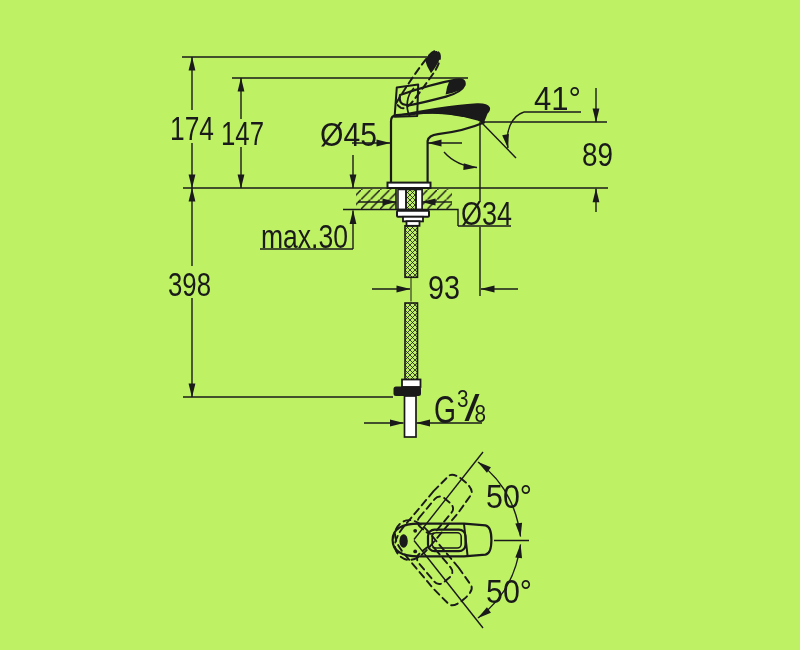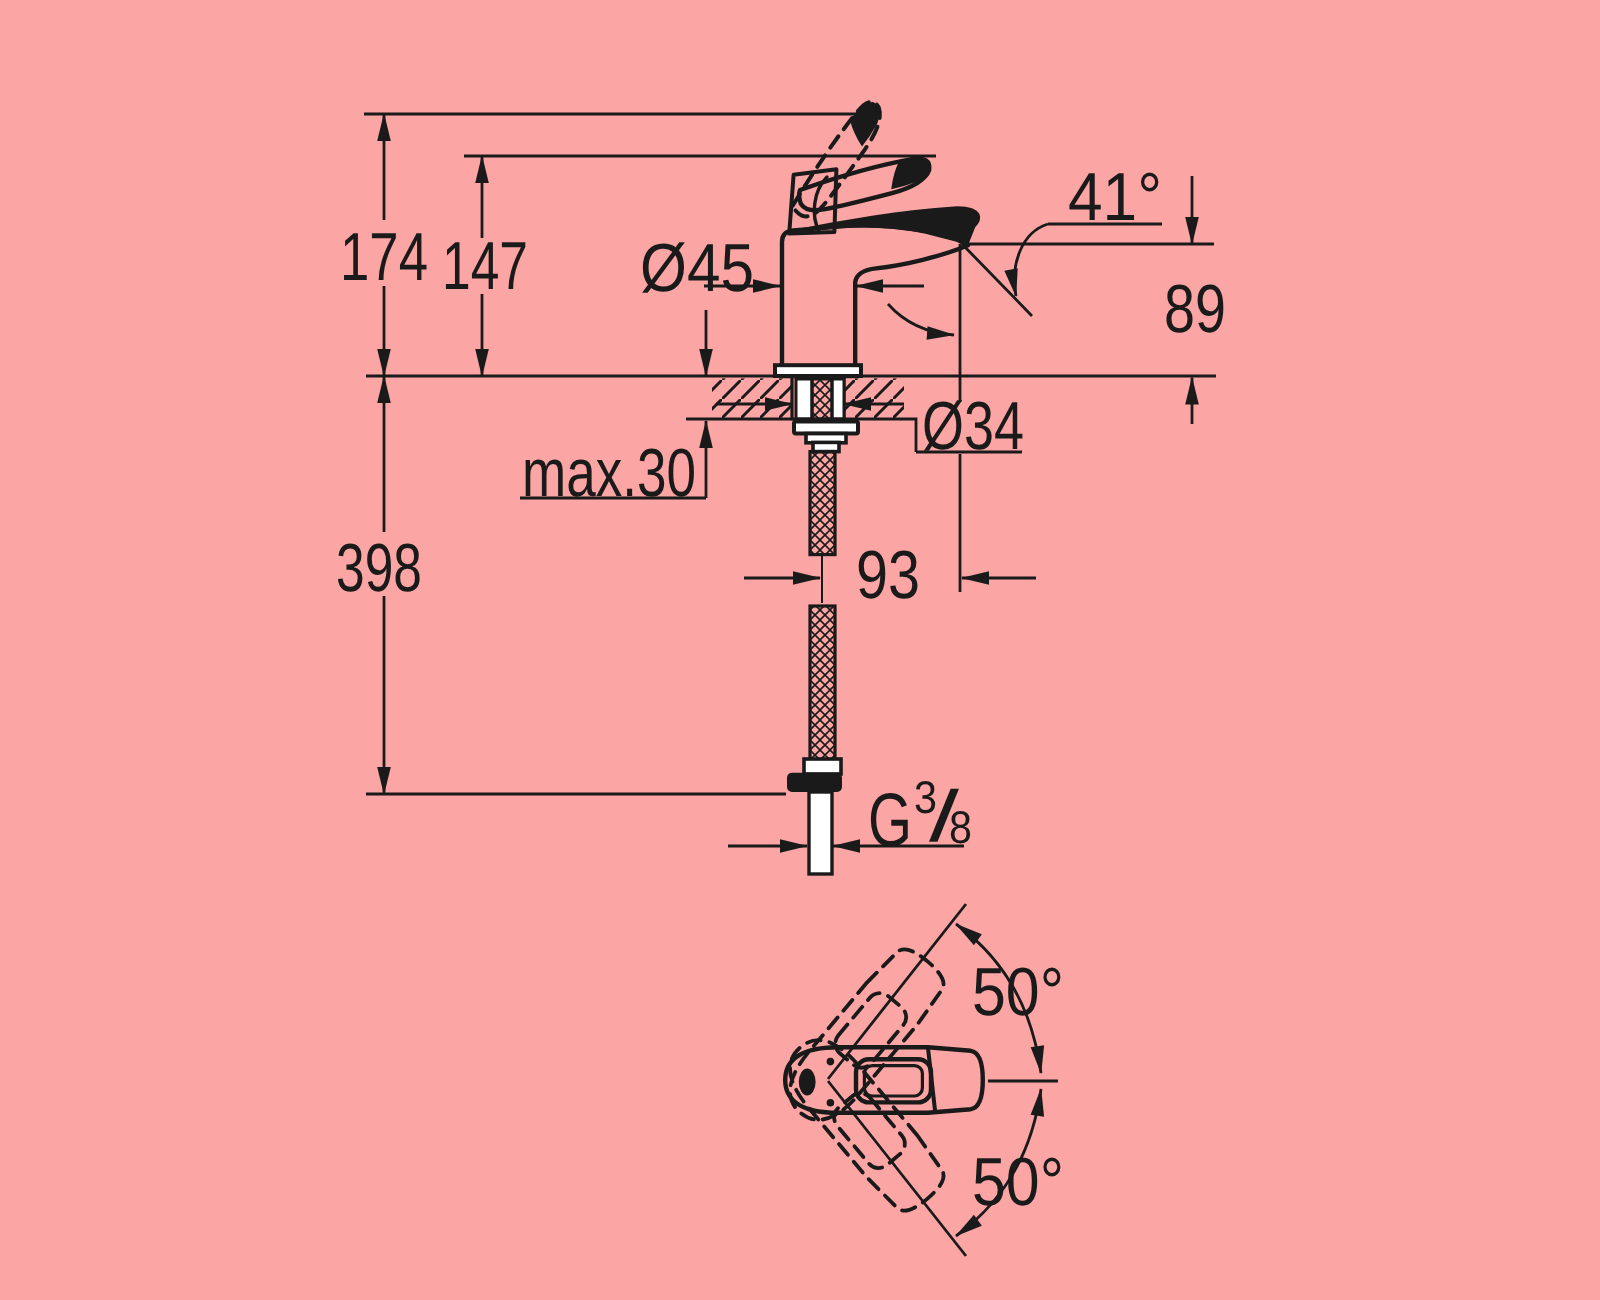--- a/index.html
+++ b/index.html
@@ -1,16 +1,16 @@
 <!DOCTYPE html>
 <html><head>
 <meta charset="utf-8">
 <style>
   html,body{margin:0;padding:0;background:#ffffff;}
-  #canvas{position:relative;width:800px;height:650px;background:#fca5a5;overflow:hidden;}
+  #canvas{position:relative;width:800px;height:650px;background:#bef264;overflow:hidden;}
   svg{display:block;}
   text{font-family:"Liberation Sans","DejaVu Sans",sans-serif;fill:#1a1a1a;}
   .obj{stroke:#1a1a1a;stroke-linejoin:round;stroke-linecap:round;fill:none;}
   .dim{stroke:#1a1a1a;fill:none;}
   .dash{stroke-dasharray:7 4.5;}
 </style>
 </head>
 <body>
 
 <div id="canvas">

